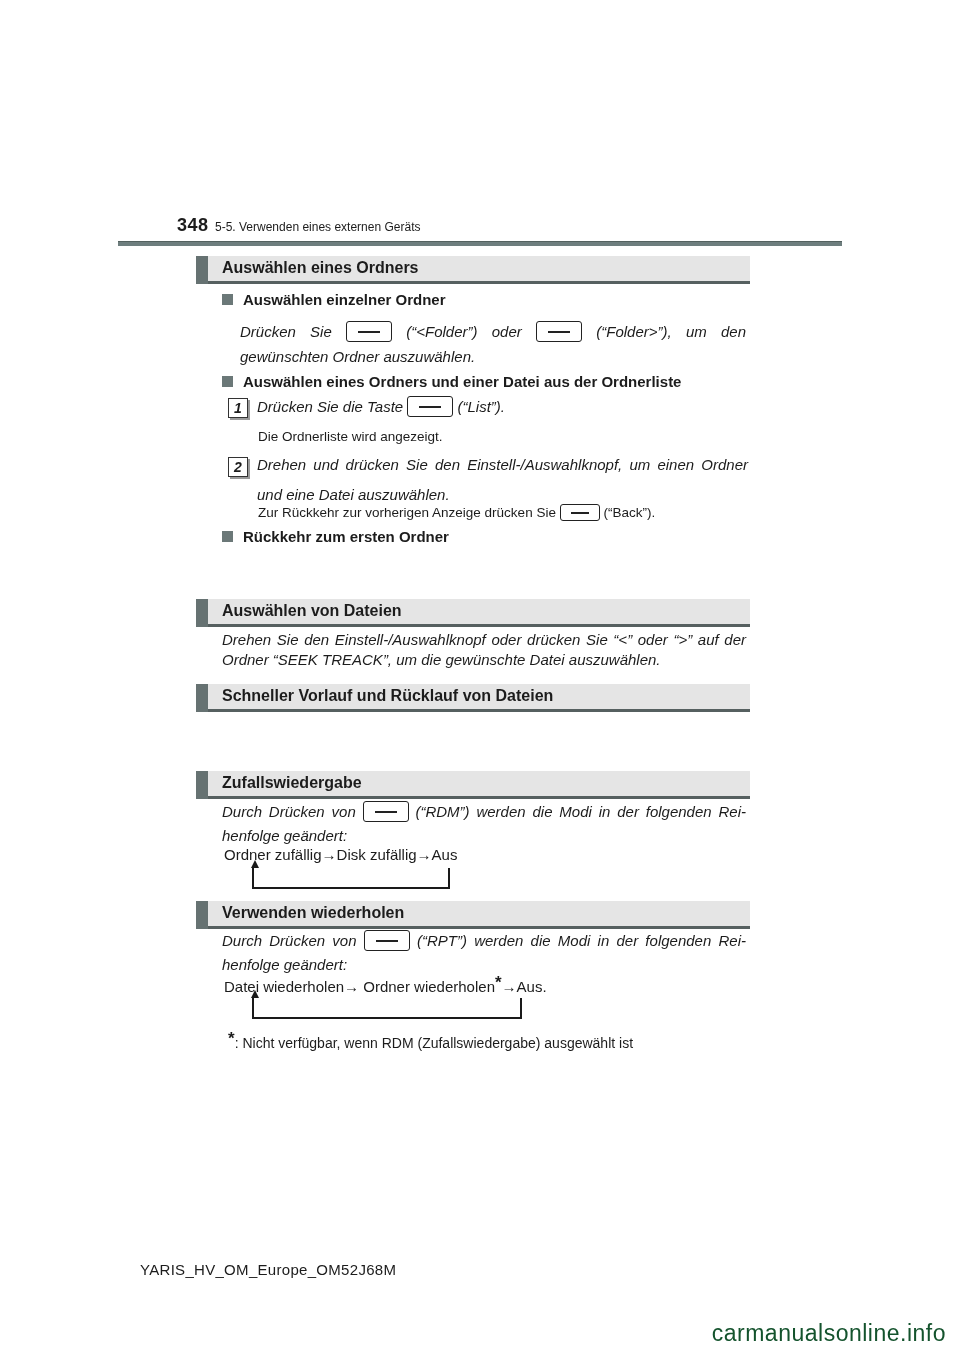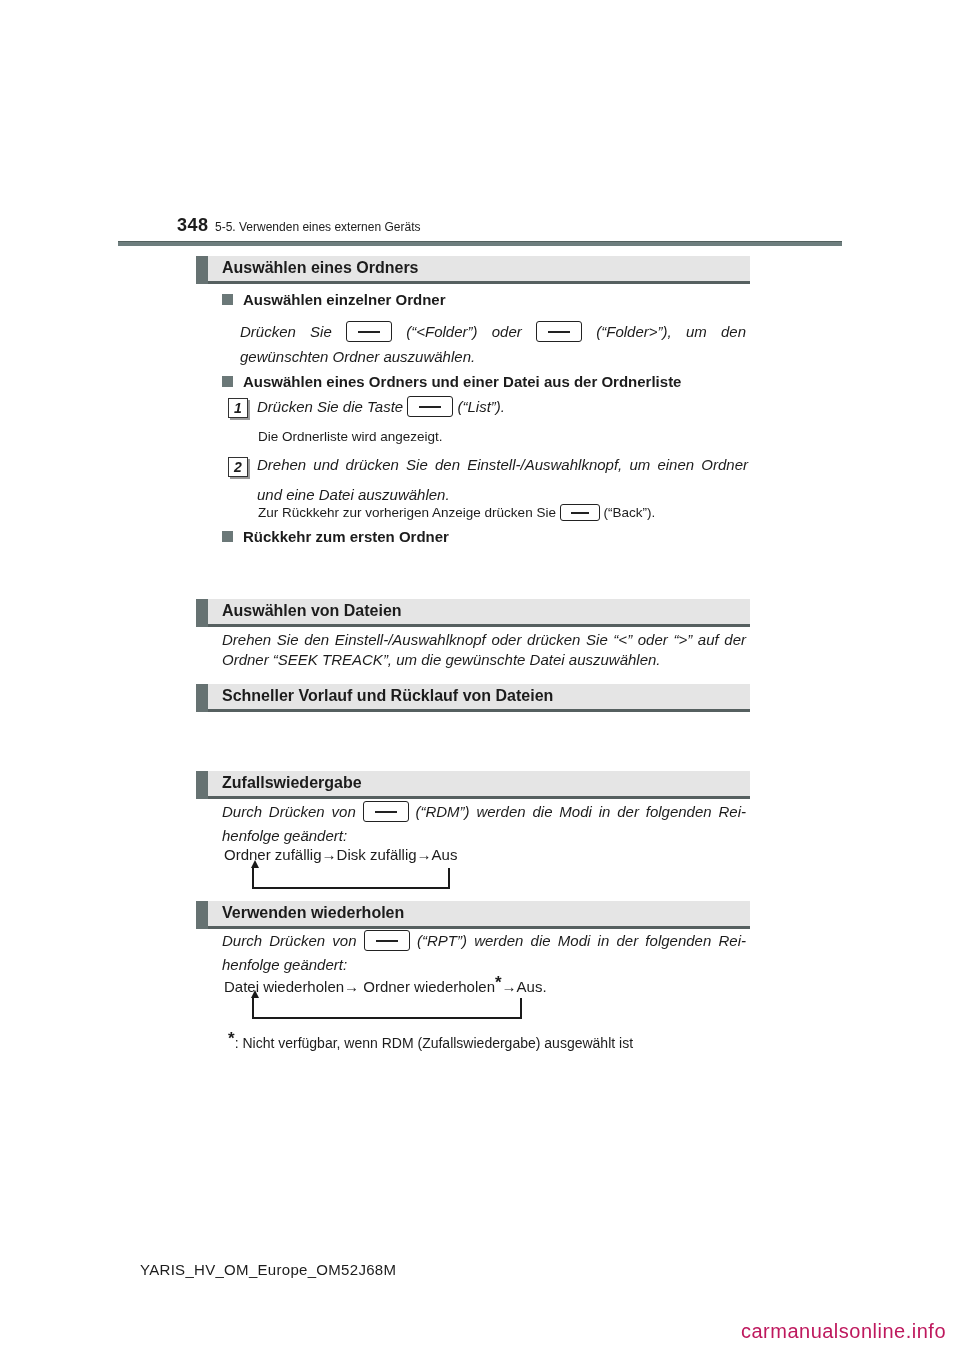--- a/index.html
+++ b/index.html
@@ -40,21 +40,21 @@
   .step-body{flex:1;}
   
   .seq{font-size:15px;line-height:20px;}
   .sup{font-weight:bold;font-size:17px;vertical-align:4px;line-height:0;}
   .loop-arrow{border:2px solid #1a1a1a;border-top:none;}
   .loop-arrow::before{content:"";position:absolute;left:-3px;top:-8px;width:0;height:0;
        border-left:4px solid transparent;border-right:4px solid transparent;
        border-bottom:8px solid #1a1a1a;}
   .footnote{font-size:14px;}
   .footer-code{left:140px;top:1220px;font-size:15px;letter-spacing:.3px;margin-top:41px;}
-  .watermark{right:14px;top:1320px;font-size:20px;color:#be185d;letter-spacing:.5px;}
+  .watermark{right:14px;top:1320px;font-size:23px;color:#14532d;letter-spacing:.5px;}
 </style>
 </head>
 <body>
 
 <div class="page">
 
   <div class="abs hdr-num">348</div>
   <div class="abs hdr-title">5-5. Verwenden eines externen Geräts</div>
   <div class="abs hdr-rule"></div>
 

